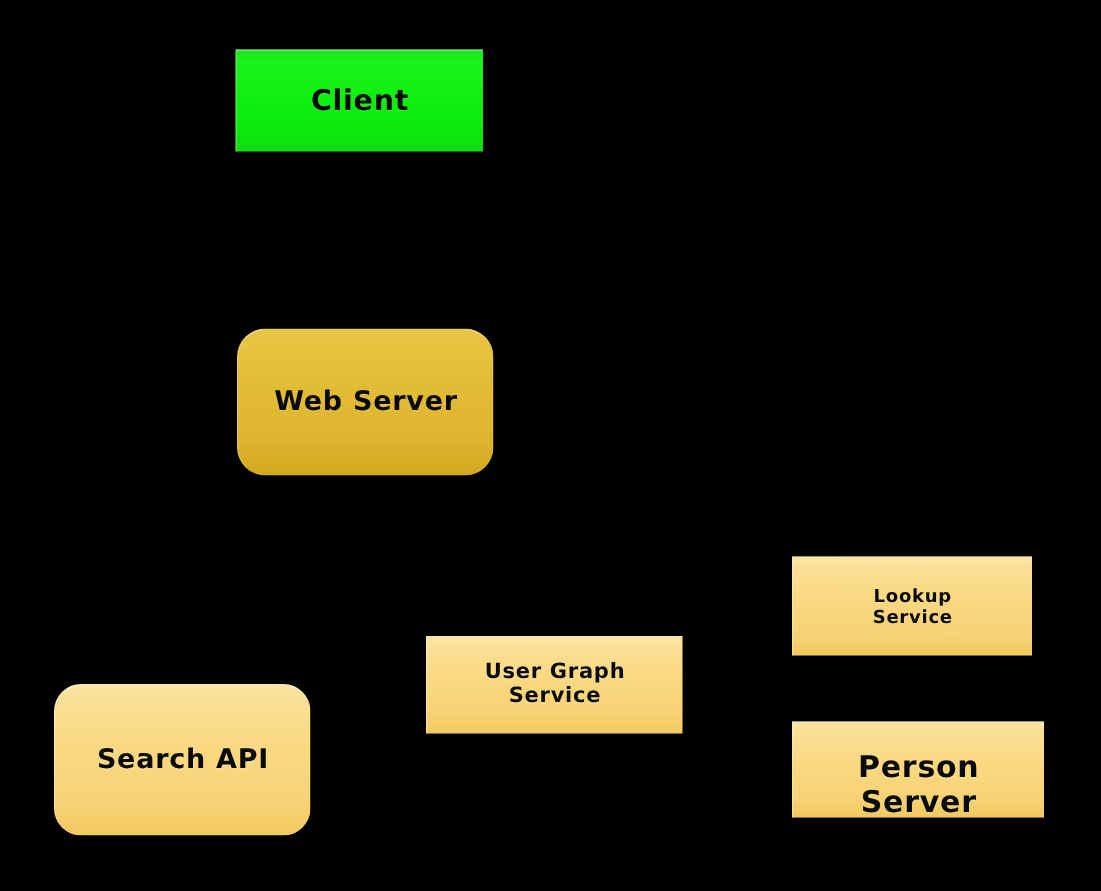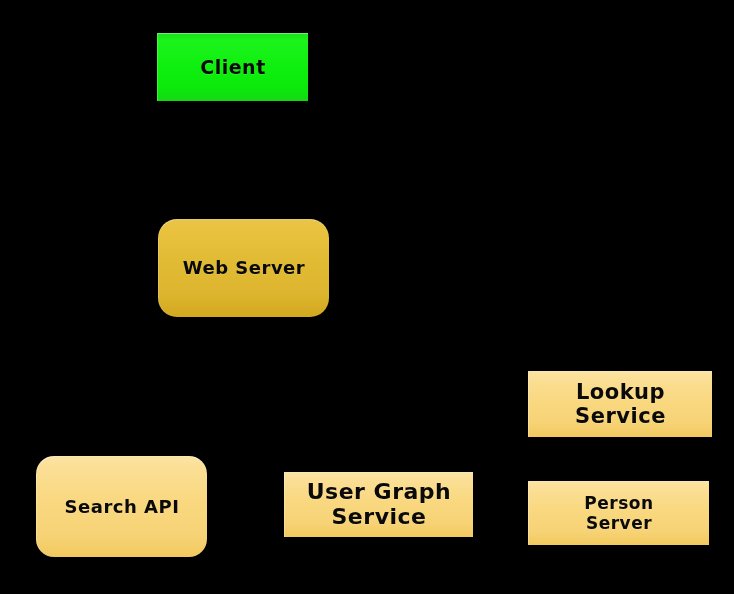--- a/index.html
+++ b/index.html
@@ -66,39 +66,39 @@
         #f2c95f 100%);
     border-top: 1px solid rgba(255,255,255,0.55);
     border-left: 1px solid rgba(255,255,255,0.25);
   }
 </style>
 </head>
 <body>
 
 <div id="canvas">
 
-  <div class="node fill-green" style="left:157px; top:33px; width:151px; height:68px; font-size:19px;">
+  <div class="node fill-green" style="left:157px; top:33px; width:165px; height:68px; font-size:19px;">
     <span class="label">Client</span>
   </div>
 
   <div class="node fill-gold" style="left:158px; top:219px; width:171px; height:98px; font-size:18px;border-radius:19px;">
     <span class="label">Web Server</span>
   </div>
 
-  <div class="node fill-sand" style="left:528px; top:371px; width:184px; height:66px; font-size:21px;">
+  <div class="node fill-sand" style="left:528px; top:371px; width:160px; height:66px; font-size:12px;">
     <span class="label">Lookup
 Service</span>
   </div>
 
-  <div class="node fill-sand" style="left:284px; top:424px; width:189px; height:65px; font-size:22px;margin-top:48px;">
+  <div class="node fill-sand" style="left:284px; top:424px; width:171px; height:65px; font-size:14px;">
     <span class="label">User Graph
 Service</span>
   </div>
 
-  <div class="node fill-sand" style="left:528px; top:481px; width:181px; height:64px; font-size:17px;">
+  <div class="node fill-sand" style="left:528px; top:481px; width:168px; height:64px; font-size:20px;align-items:flex-end;">
     <span class="label">Person
 Server</span>
   </div>
 
   <div class="node fill-sand" style="left:36px; top:456px; width:171px; height:101px; font-size:18px;border-radius:18px;">
     <span class="label">Search API</span>
   </div>
 
 </div>
 

